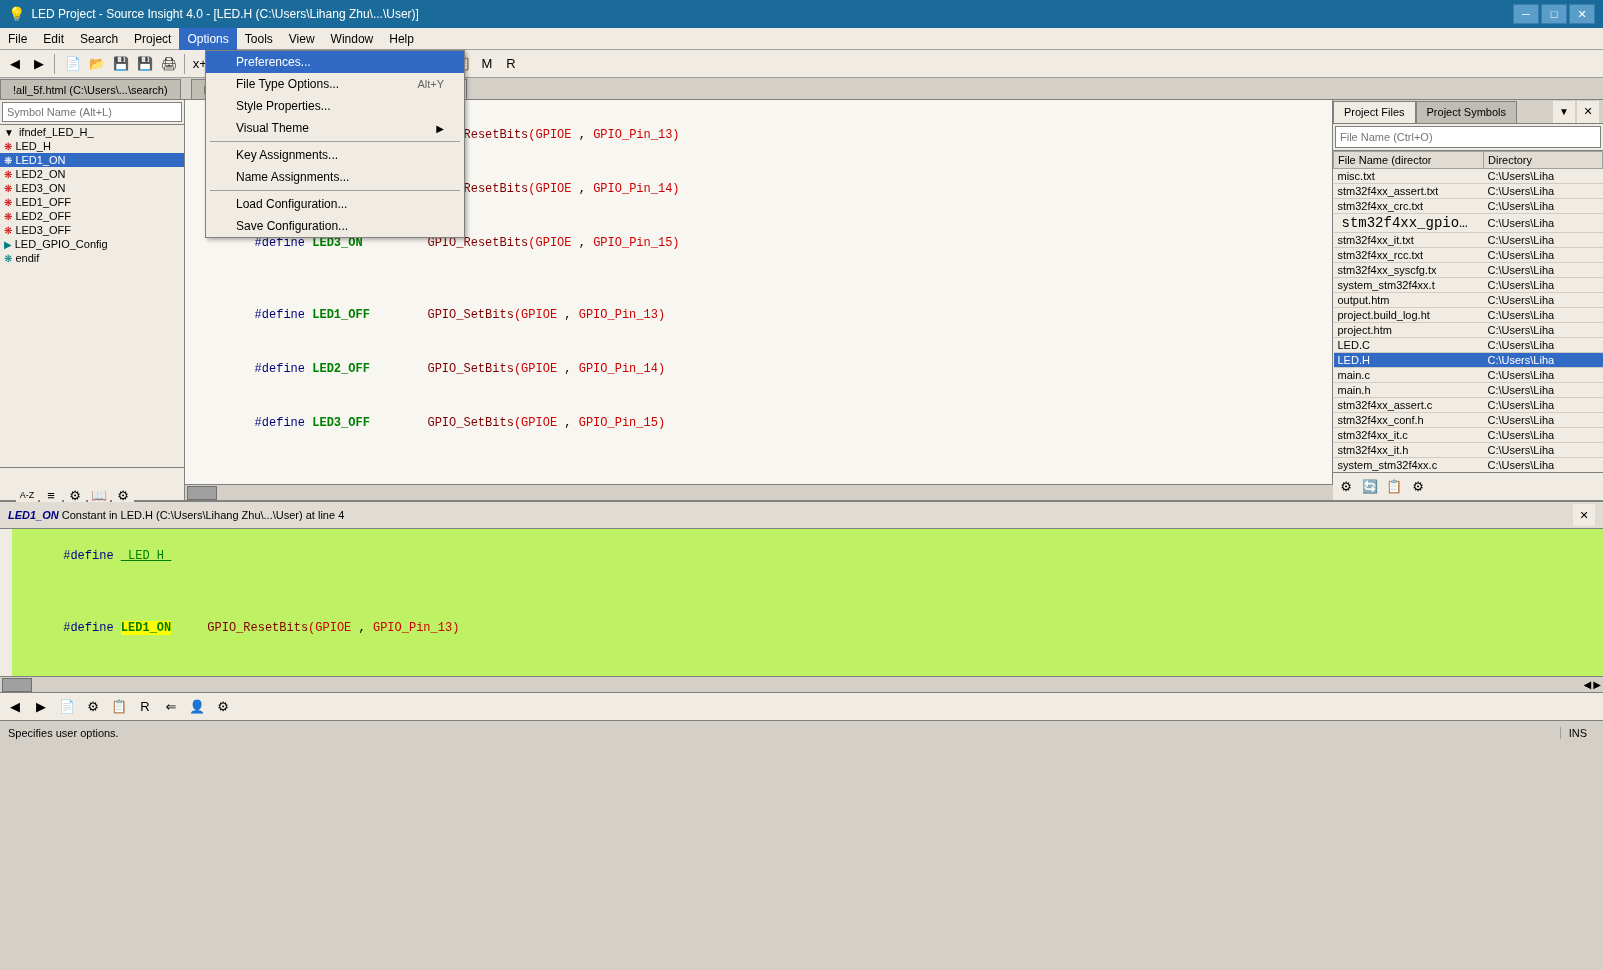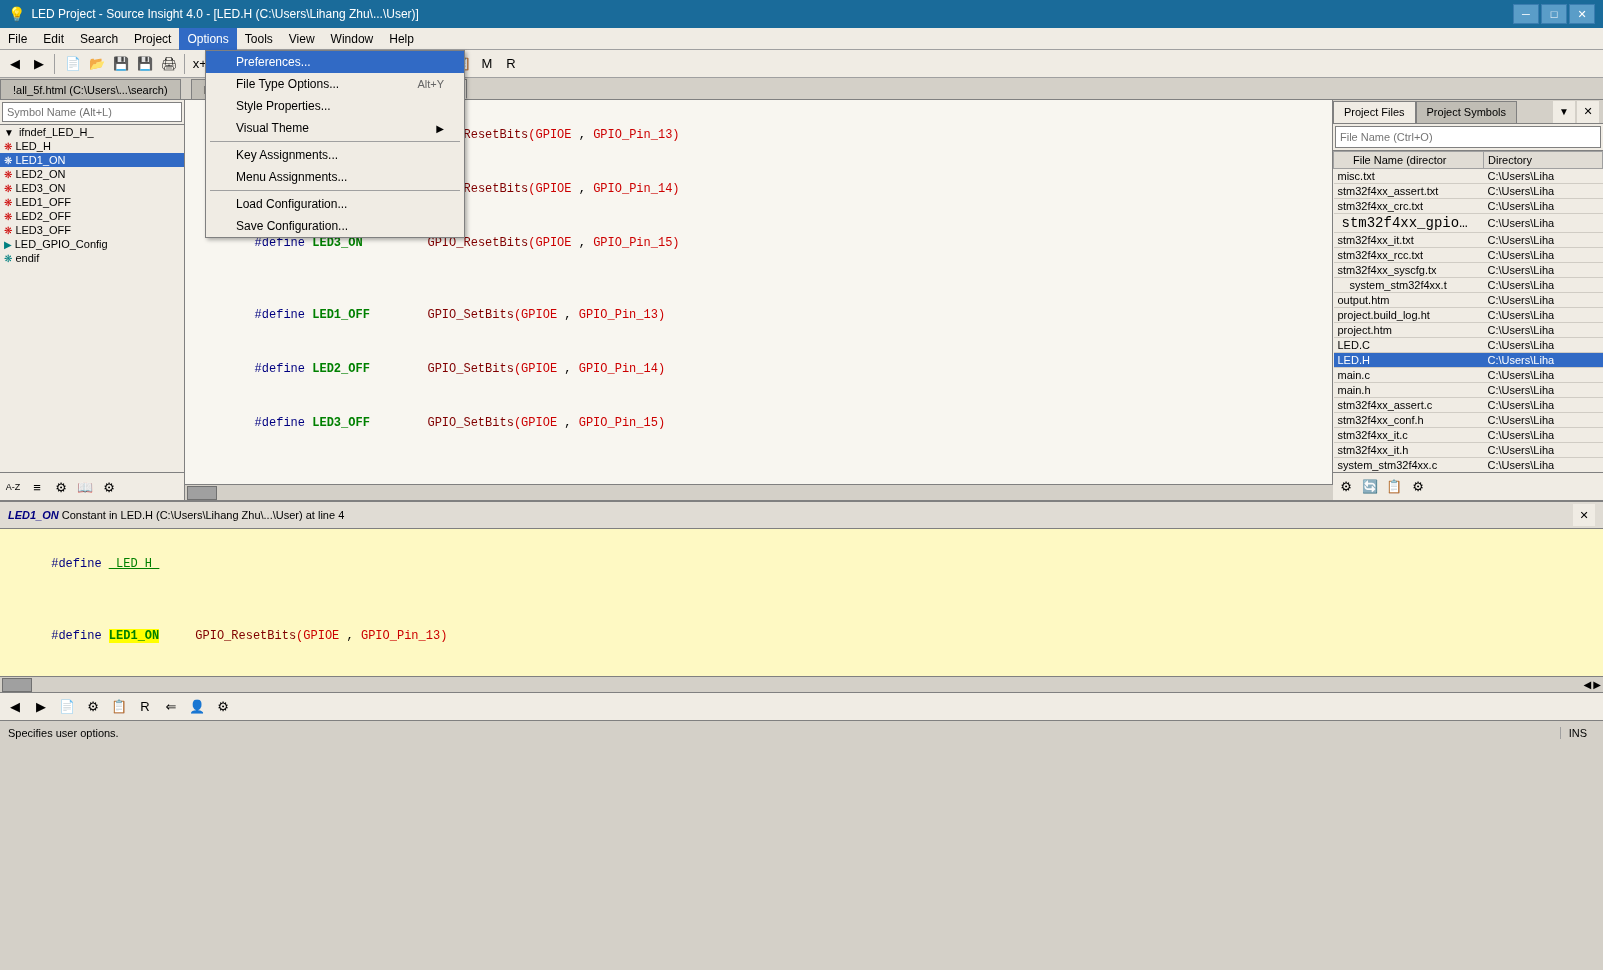--- a/index.html
+++ b/index.html
@@ -31,21 +31,21 @@
 
     
     #symbol-panel { width: 185px; background: #f0ece4; border-right: 1px solid #808080; display: flex; flex-direction: column; }
     #symbol-search { padding: 2px; border-bottom: 1px solid #808080; }
     #symbol-search input { width: 100%; height: 20px; font-size: 11px; padding: 1px 4px; border: 1px solid #808080; background: white; }
     #symbol-tree { flex: 1; overflow-y: auto; font-size: 11px; }
     .tree-item { padding: 1px 4px; cursor: pointer; display: flex; align-items: center; white-space: nowrap; }
     .tree-item.selected { background: #316ac5; color: white; }
     .tree-item .tree-icon { margin-right: 3px; font-size: 10px; }
     .tree-item .red-icon { color: #cc0000; }
-    #symbol-toolbar { height: 28px; border-top: 1px solid #808080; display: flex; align-items: flex-end; padding: 2px; gap: 2px; background: #f0ece4; }
+    #symbol-toolbar { height: 28px; border-top: 1px solid #808080; display: flex; align-items: flex-start; padding: 16px; gap: 2px; background: #f0ece4; }
 
     
     #code-editor { flex: 1; background: #f0ece4; border-right: 1px solid #808080; font-family: 'Courier New', monospace; font-size: 12px; overflow: auto; padding: 4px; position: relative; }
     .code-line { line-height: 18px; white-space: pre; }
 
     
     #right-panel { width: 270px; background: #f0ece4; display: flex; flex-direction: column; }
     #right-panel-tabs { display: flex; align-items: center; background: #d4d0c8; border-bottom: 1px solid #808080; height: 24px; }
     .rpanel-tab { padding: 2px 10px; font-size: 11px; cursor: pointer; background: #c0bdb5; border: 1px solid #808080; border-bottom: none; height: 22px; display: flex; align-items: center; }
     .rpanel-tab.active { background: #f0ece4; }
@@ -238,21 +238,21 @@
         <button class="tb-btn" style="font-size:11px">✕</button>
       </div>
     </div>
     <div id="file-search">
       <input type="text" style="width: 100%; height: 22px; font-size: 11px; padding: 1px 4px; border: 1px solid rgb(128, 128, 128);" placeholder="File Name (Ctrl+O)">
     </div>
     <div id="file-table" style="flex:1; overflow-y:auto; overflow-x:hidden;">
       <table style="width:100%; border-collapse:collapse;">
         <thead>
           <tr>
-            <th style="background:#e0dcd4; border:1px solid #a0a0a0; padding:2px 19px; text-align:left; font-weight:normal; font-size:11px; width:55%">File Name (director</th>
+            <th style="background:#e0dcd4; border:1px solid #a0a0a0; padding:2px 4px; text-align:left; font-weight:normal; font-size:11px; width:55%">File Name (director</th>
             <th style="background:#e0dcd4; border:1px solid #a0a0a0; padding:2px 4px; text-align:left; font-weight:normal; font-size:11px;">Directory</th>
           </tr>
         </thead>
         <tbody id="file-table-body">
         <tr class="file-row">
       <td style="font-size:11px; padding:1px 4px; max-width:150px; overflow:hidden; text-overflow:ellipsis; white-space:nowrap;">misc.txt</td>
       <td style="font-size:11px; padding:1px 4px; max-width:100px; overflow:hidden; text-overflow:ellipsis; white-space:nowrap;">C:\Users\Liha</td>
     </tr>
             <tr class="file-row">
       <td style="font-size:11px; padding:1px 4px; max-width:150px; overflow:hidden; text-overflow:ellipsis; white-space:nowrap;">stm32f4xx_assert.txt</td>
@@ -272,21 +272,21 @@
     </tr>
             <tr class="file-row">
       <td style="font-size:11px; padding:1px 4px; max-width:150px; overflow:hidden; text-overflow:ellipsis; white-space:nowrap;">stm32f4xx_rcc.txt</td>
       <td style="font-size:11px; padding:1px 4px; max-width:100px; overflow:hidden; text-overflow:ellipsis; white-space:nowrap;">C:\Users\Liha</td>
     </tr>
             <tr class="file-row">
       <td style="font-size:11px; padding:1px 4px; max-width:150px; overflow:hidden; text-overflow:ellipsis; white-space:nowrap;">stm32f4xx_syscfg.tx</td>
       <td style="font-size:11px; padding:1px 4px; max-width:100px; overflow:hidden; text-overflow:ellipsis; white-space:nowrap;">C:\Users\Liha</td>
     </tr>
             <tr class="file-row">
-      <td style="font-size:11px; padding:1px 16px; max-width:150px; overflow:hidden; text-overflow:ellipsis; white-space:nowrap;">system_stm32f4xx.t</td>
+      <td style="font-size:11px; padding:1px 4px; max-width:150px; overflow:hidden; text-overflow:ellipsis; white-space:nowrap;">system_stm32f4xx.t</td>
       <td style="font-size:11px; padding:1px 4px; max-width:100px; overflow:hidden; text-overflow:ellipsis; white-space:nowrap;">C:\Users\Liha</td>
     </tr>
             <tr class="file-row">
       <td style="font-size:11px; padding:1px 4px; max-width:150px; overflow:hidden; text-overflow:ellipsis; white-space:nowrap;">output.htm</td>
       <td style="font-size:11px; padding:1px 4px; max-width:100px; overflow:hidden; text-overflow:ellipsis; white-space:nowrap;">C:\Users\Liha</td>
     </tr>
             <tr class="file-row">
       <td style="font-size:11px; padding:1px 4px; max-width:150px; overflow:hidden; text-overflow:ellipsis; white-space:nowrap;">project.build_log.ht</td>
       <td style="font-size:11px; padding:1px 4px; max-width:100px; overflow:hidden; text-overflow:ellipsis; white-space:nowrap;">C:\Users\Liha</td>
     </tr>
@@ -343,21 +343,21 @@
 </div>
 
 <div id="bottom-panel">
   <div id="bottom-title">
     <span>
       <span class="bold">LED1_ON</span>
       <span> Constant in LED.H (C:\Users\Lihang Zhu\...\User) at line 4</span>
     </span>
     <button class="tb-btn" style="font-size:11px">✕</button>
   </div>
-  <div id="bottom-code" style="flex:1; overflow:auto; font-family:'Courier New',monospace; font-size:12px; padding:8px 8px; line-height:18px; background:#fef9c3;">
+  <div id="bottom-code" style="flex:1; overflow:auto; font-family:'Courier New',monospace; font-size:12px; padding:0 8px; line-height:18px; background:#bef264;margin-left:12px;">
     <div class="code-line">
       <span style="color:#000080">#define</span> <span style="color:#008000;text-decoration:underline">_LED_H_</span>
     </div>
     <div class="code-line">&nbsp;</div>
     <div class="code-line">
       <span style="color:#000080">#define</span> <span style="background:#ffff00;color:#008000;font-weight:bold">LED1_ON</span>     <span style="color:#800000">GPIO_ResetBits</span><span style="color:#cc0000">(</span><span style="color:#cc0000">GPIOE</span> , <span style="color:#cc0000">GPIO_Pin_13</span><span style="color:#cc0000">)</span>
     </div>
     <div class="code-line">
              , 
     </div>
@@ -401,21 +401,21 @@
   </div>
   <div class="menu-dropdown-item">
     <span>Visual Theme</span>
     <span class="menu-arrow">▶</span>
   </div>
   <div class="menu-dropdown-sep"></div>
   <div class="menu-dropdown-item">
     <span>Key Assignments...</span>
   </div>
   <div class="menu-dropdown-item">
-    <span>Menu Assignments...</span>
+    <span>Name Assignments...</span>
   </div>
   <div class="menu-dropdown-sep"></div>
   <div class="menu-dropdown-item">
     <span>Load Configuration...</span>
   </div>
   <div class="menu-dropdown-item">
     <span>Save Configuration...</span>
   </div>
 </div>
 

